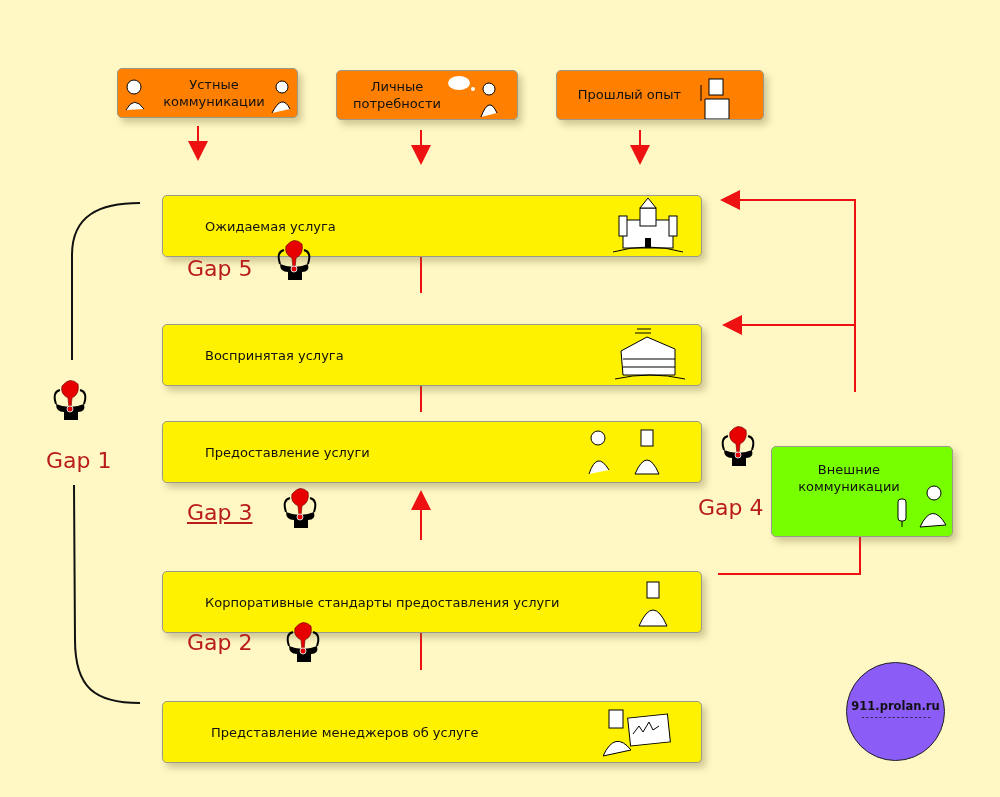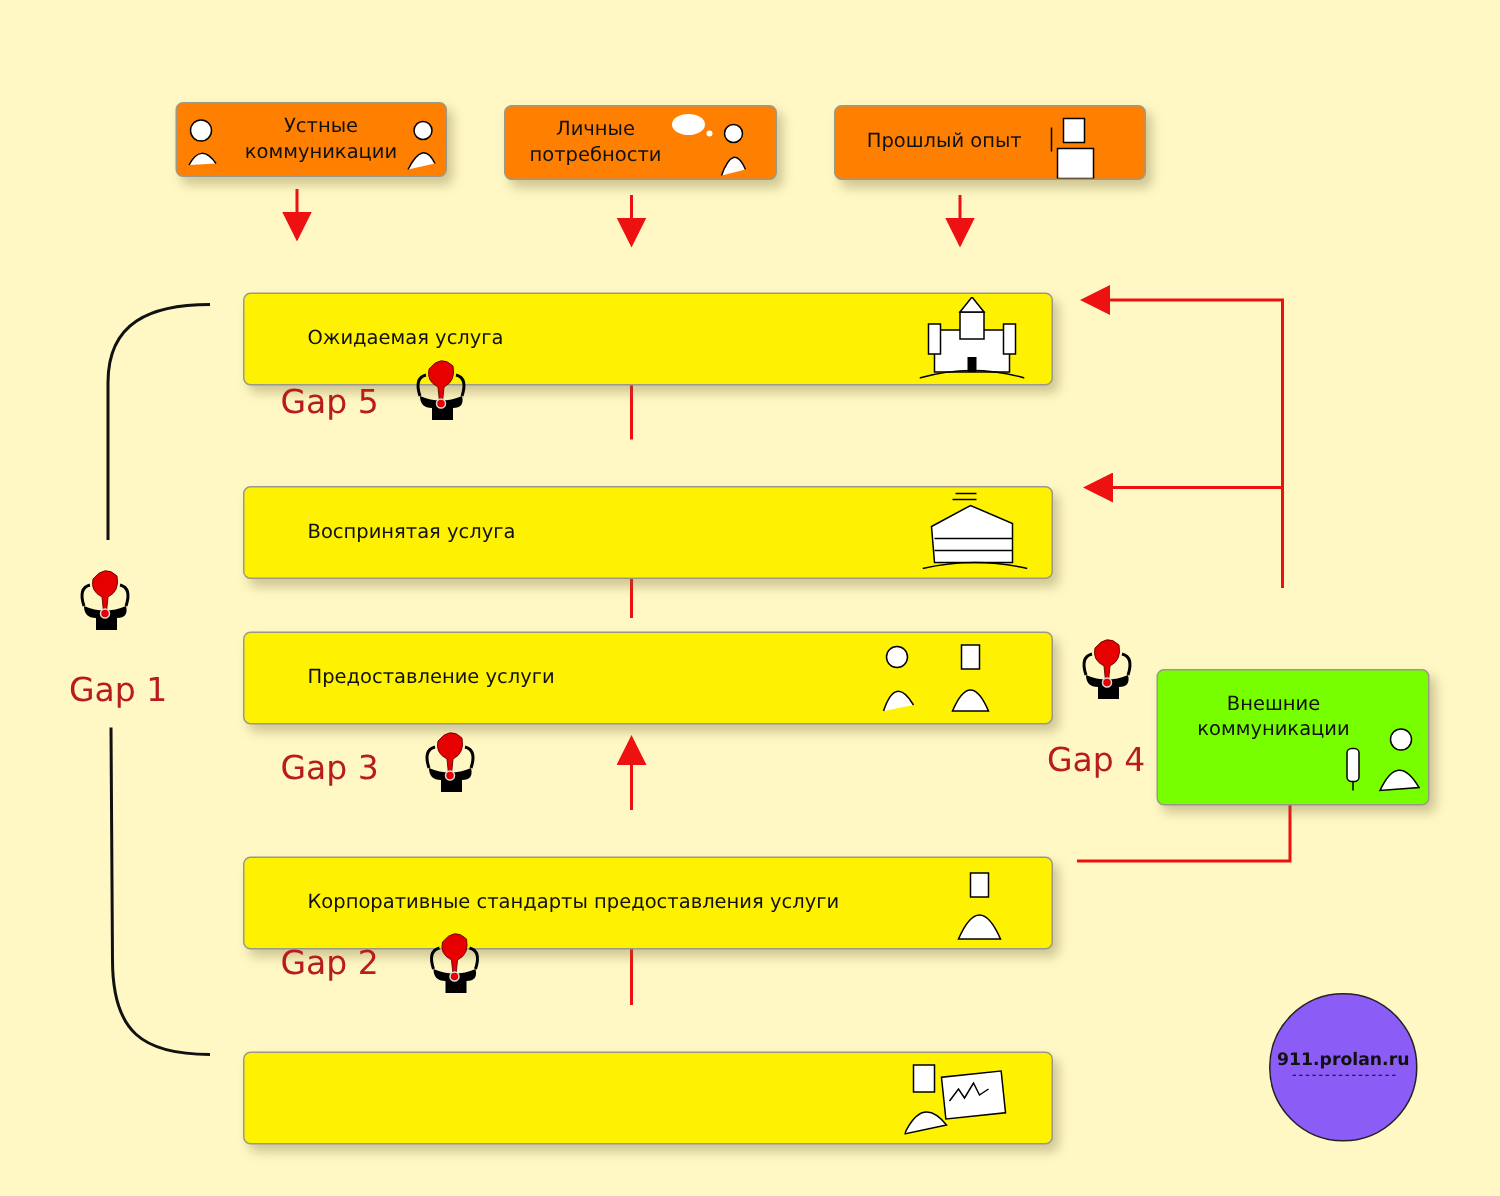--- a/index.html
+++ b/index.html
@@ -141,20 +141,21 @@
 <div class="box stage" style="top:546px;">
   <div class="lbl">Корпоративные стандарты предоставления услуги</div>
   <span class="icon" style="left:470px; top:4px;">
     <svg width="40" height="54">
         <rect x="14" y="6" width="12" height="16" fill="#fff" stroke="#000"></rect>
         <path d="M6,50 Q20,18 34,50z" fill="#fff" stroke="#000"></path>
       </svg>
   </span>
 </div>
 <div class="box stage" style="top:676px;">
+  <div class="lbl" style="left:48px;">Представление менеджеров об услуге</div>
   <span class="icon" style="left:440px; top:4px;">
     <svg width="70" height="54">
         <rect x="26" y="10" width="40" height="28" fill="#fff" stroke="#000" transform="rotate(-6 46 24)"></rect>
         <path d="M30,28 l6,-8 l4,6 l6,-10 l4,8 l6,-4" fill="none" stroke="#000"></path>
         <rect x="6" y="4" width="14" height="18" fill="#fff" stroke="#000"></rect>
         <path d="M0,50 Q12,24 28,44z" fill="#fff" stroke="#000"></path>
       </svg>
   </span>
 </div>
 
@@ -188,21 +189,21 @@
 <div class="gap-label" style="left:46px; top:448px;">Gap 1</div>
 <svg class="icon" style="left:52px; top:378px;" width="36" height="44">
     <use href="#gapfig"></use>
   </svg>
 
 <div class="gap-label" style="left:187px; top:630px;">Gap 2</div>
 <svg class="icon" style="left:285px; top:620px;" width="36" height="44">
     <use href="#gapfig"></use>
   </svg>
 
-<div class="gap-label" style="left:187px; top:500px;">Gap 3</div>
+<div class="gap-label" style="left:187px; top:500px;text-decoration:underline;">Gap 3</div>
 <svg class="icon" style="left:282px; top:486px;" width="36" height="44">
     <use href="#gapfig"></use>
   </svg>
 
 <div class="gap-label" style="left:698px; top:495px;">Gap 4</div>
 <svg class="icon" style="left:720px; top:424px;" width="36" height="44">
     <use href="#gapfig"></use>
   </svg>
 
 <div class="gap-label" style="left:187px; top:256px;">Gap 5</div>

